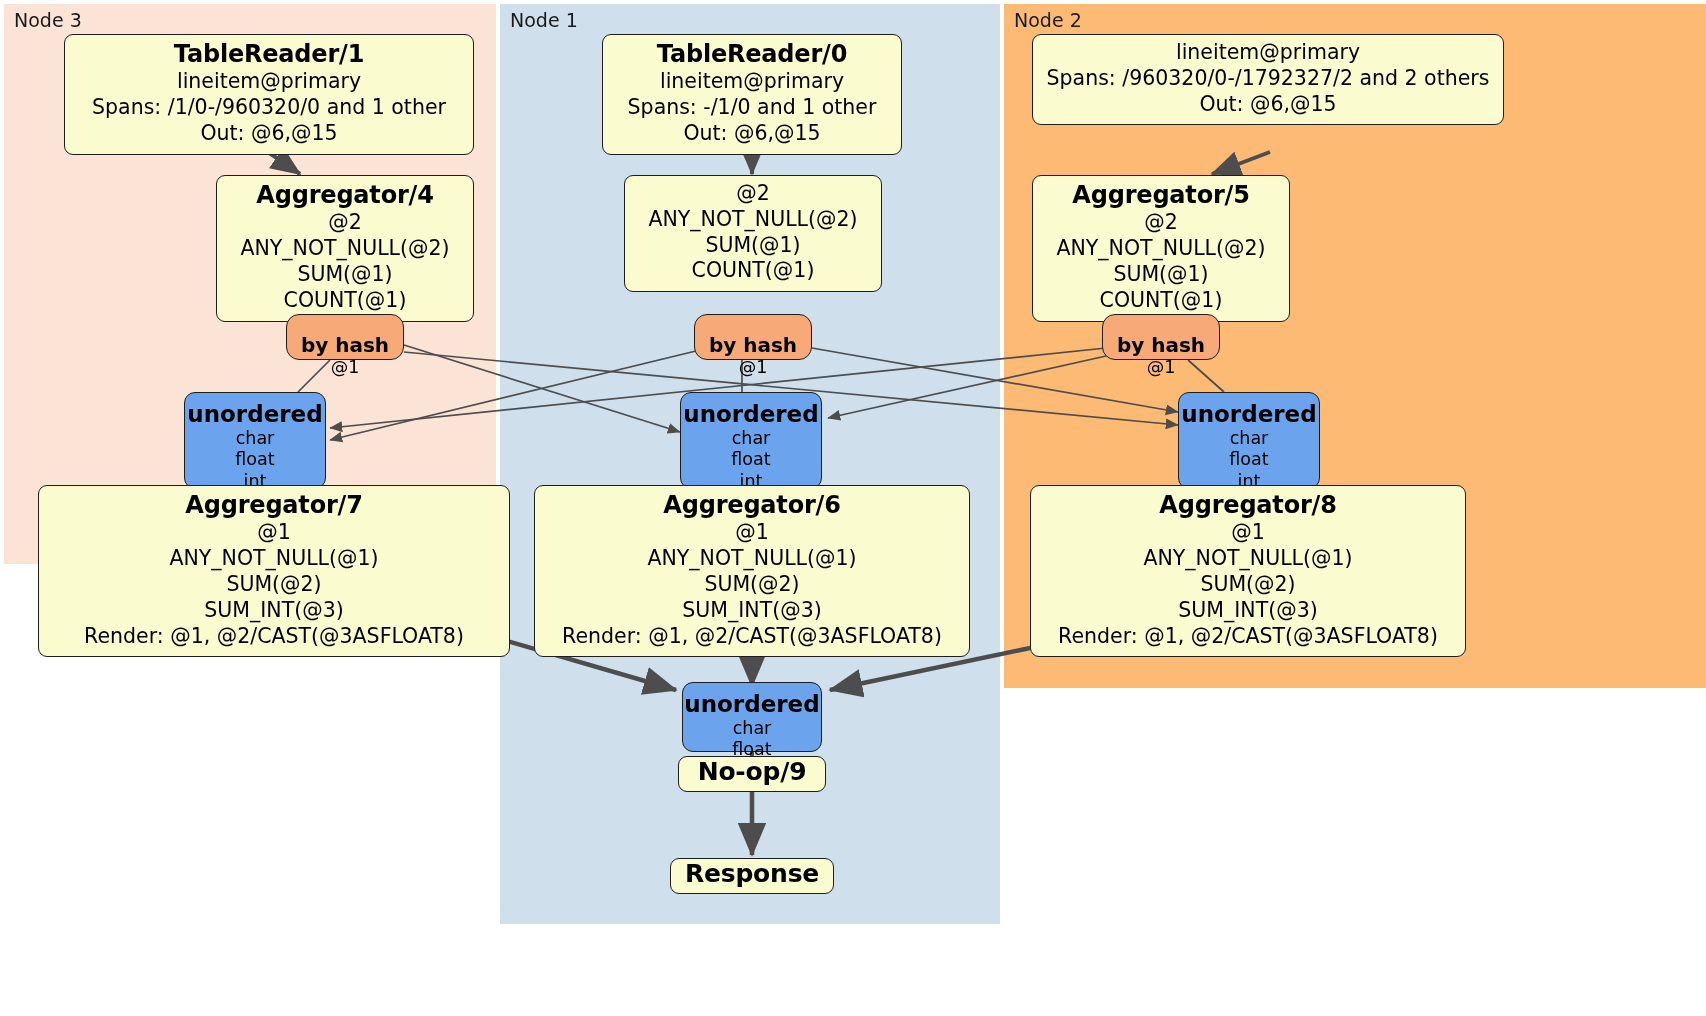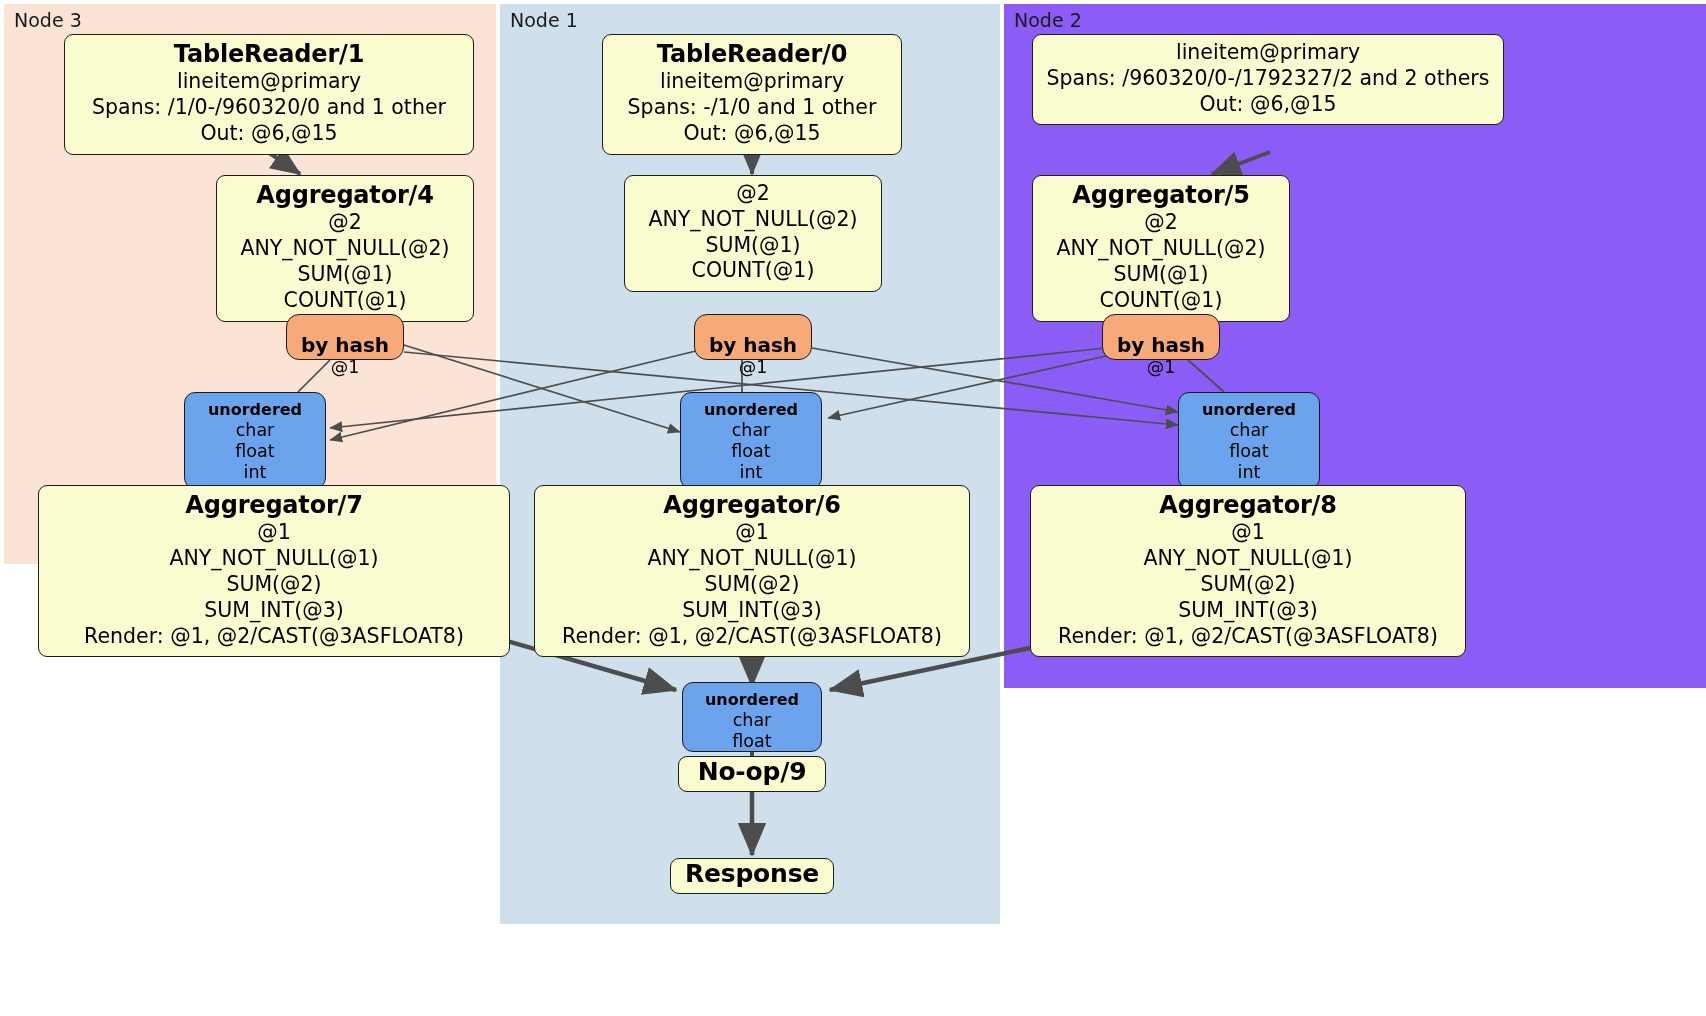--- a/index.html
+++ b/index.html
@@ -98,37 +98,37 @@
   .router.hash {
     background: #f7a977;
     border-radius: 13px;
   }
   .router.unord {
     background: #6ba3ec;
     border-radius: 11px;
     padding-top: 7px;
   }
   .router.unord .rttl {
-    font-size: 16px;
+    font-size: 23px;
   }
 </style>
 </head>
 <body>
 
 <div id="canvas">
 
   <div class="region" style="left:4px; top:4px; width:492px; height:560px; background:#fbe3d6;">
     <div class="region-label">Node 3</div>
   </div>
 
   <div class="region" style="left:500px; top:4px; width:500px; height:920px; background:#cfdfec;">
     <div class="region-label">Node 1</div>
   </div>
 
-  <div class="region" style="left:1004px; top:4px; width:702px; height:684px; background:#8b5cf6;">
+  <div class="region" style="left:1004px; top:4px; width:702px; height:684px; background:#fdba74;">
     <div class="region-label">Node 2</div>
   </div>
 
   <svg id="edges" viewBox="0 0 1706 1016">
     <defs>
       <marker id="ah" markerWidth="9" markerHeight="9" refX="7.2" refY="3.2" orient="auto" markerUnits="strokeWidth">
         <path d="M0,0 L7.6,3.2 L0,6.4 z" fill="#4d4d4d"></path>
       </marker>
       <marker id="ah-thin" markerWidth="9" markerHeight="9" refX="7.2" refY="3.2" orient="auto" markerUnits="strokeWidth">
         <path d="M0,0 L7.6,3.2 L0,6.4 z" fill="#4d4d4d"></path>

